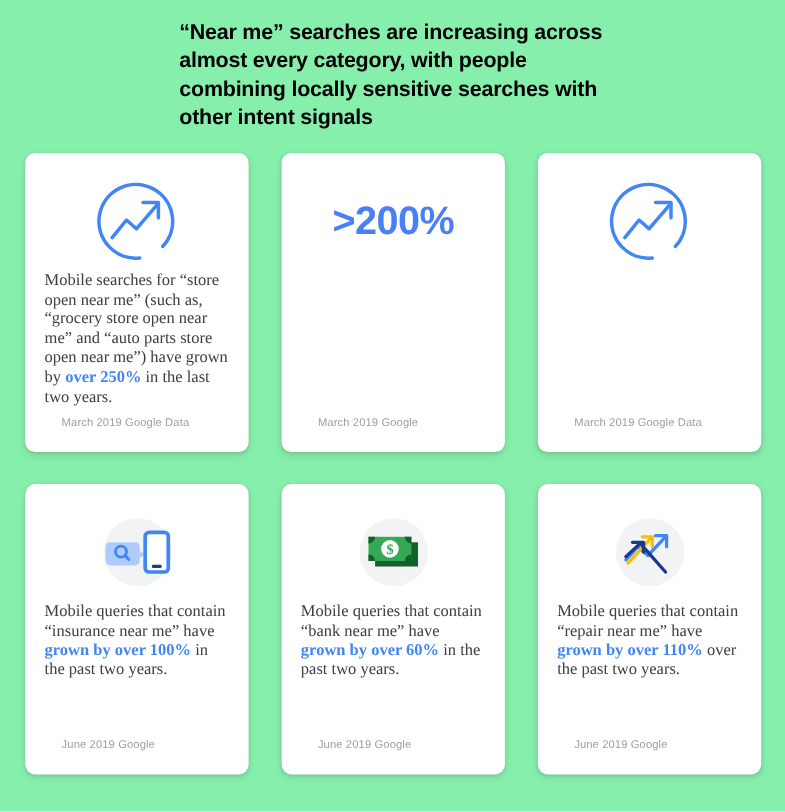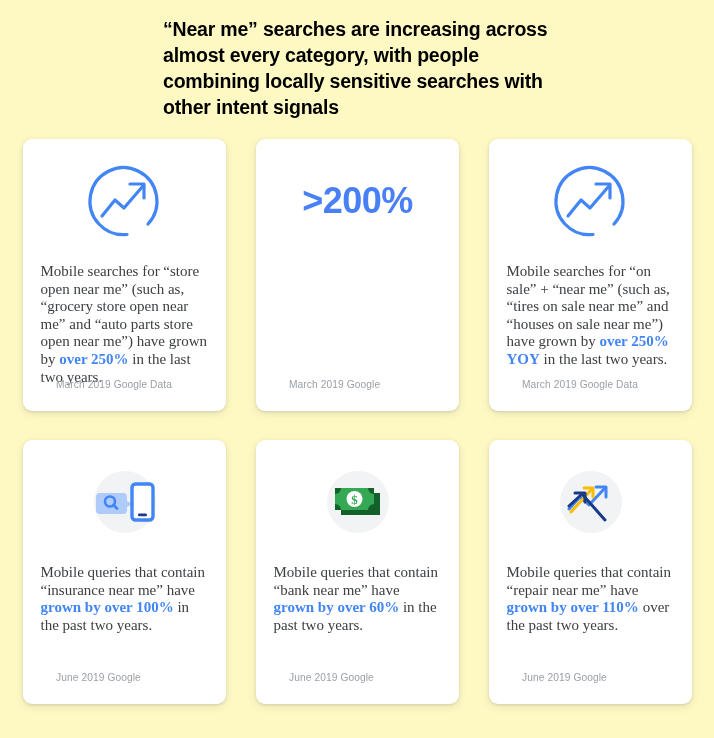--- a/index.html
+++ b/index.html
@@ -9,21 +9,21 @@
     height: 738px;
     background: #ffffff;
     font-family: "Liberation Sans", sans-serif;
     -webkit-font-smoothing: antialiased;
   }
 
   .page {
     position: relative;
     width: 714px;
     height: 738px;
-    background: #fef9c3;
+    background: #86efac;
     overflow: hidden;
   }
 
   
   .headline {
     position: absolute;
     left: 163px;
     top: 16px;
     width: 400px;
     font-size: 19.5px;
@@ -47,21 +47,20 @@
 
   .card {
     position: relative;
     background: #ffffff;
     border-radius: 9px;
     box-shadow: 0 1px 3px rgba(60,64,67,0.16), 0 3px 8px rgba(60,64,67,0.10);
     padding: 16px 14px 12px 14px;
     display: flex;
     flex-direction: column;
     align-items: center;
-    gap: 16px;
   }
 
   .card.row1 { height: 272px; }
   .card.row2 { height: 264px; }
 
   
   .icon-wrap {
     height: 92px;
     display: flex;
     align-items: center;
@@ -140,21 +139,20 @@
         <div class="icon-wrap">
 
   <span class="icon">
     <svg width="80" height="80" viewBox="0 0 80 80">
       <path d="M42 73.5 A33.5 33.5 0 1 1 63 63" fill="none" stroke="#4285f4" stroke-width="3.2" stroke-linecap="round"></path>
       <polyline points="17,55 30,39 39,47 58,25" fill="none" stroke="#4285f4" stroke-width="3.2" stroke-linecap="round" stroke-linejoin="round"></polyline>
       <polyline points="45,23 59,23 59,37" fill="none" stroke="#4285f4" stroke-width="3.2" stroke-linecap="round" stroke-linejoin="round"></polyline>
     </svg>
   </span>
             </div>
-        <div class="body-text"><span>Mobile searches for “on sale” + “near me” (such as, “tires on sale near me” and “houses on sale near me”) have grown by </span><span class="hl">over 250% YOY</span><span> in the last two years.</span></div>
         <div class="source">March 2019 Google Data</div>
       </div>
       <div class="card row2">
         <div class="icon-wrap">
 
   <span class="icon">
     <svg width="76" height="76" viewBox="0 0 76 76">
       <circle cx="38" cy="38" r="31" fill="#f1f3f4"></circle>
       <path d="M13 29 h23 a4 4 0 0 1 4 4 v13 a4 4 0 0 1 -4 4 h-23 a4 4 0 0 1 -4 -4 v-13 a4 4 0 0 1 4 -4 z" fill="#aecbfa"></path>
       <path d="M40 37 l5 3 l-5 3 z" fill="#aecbfa"></path>

